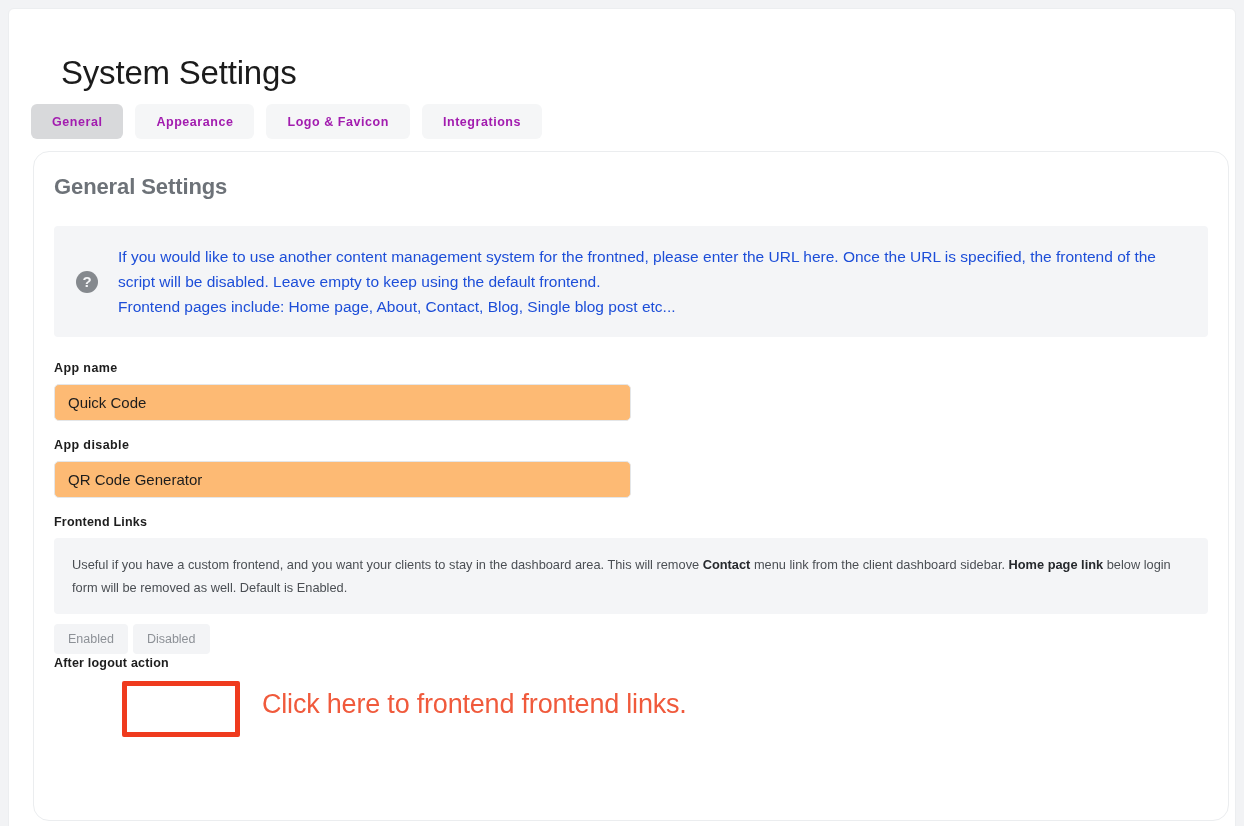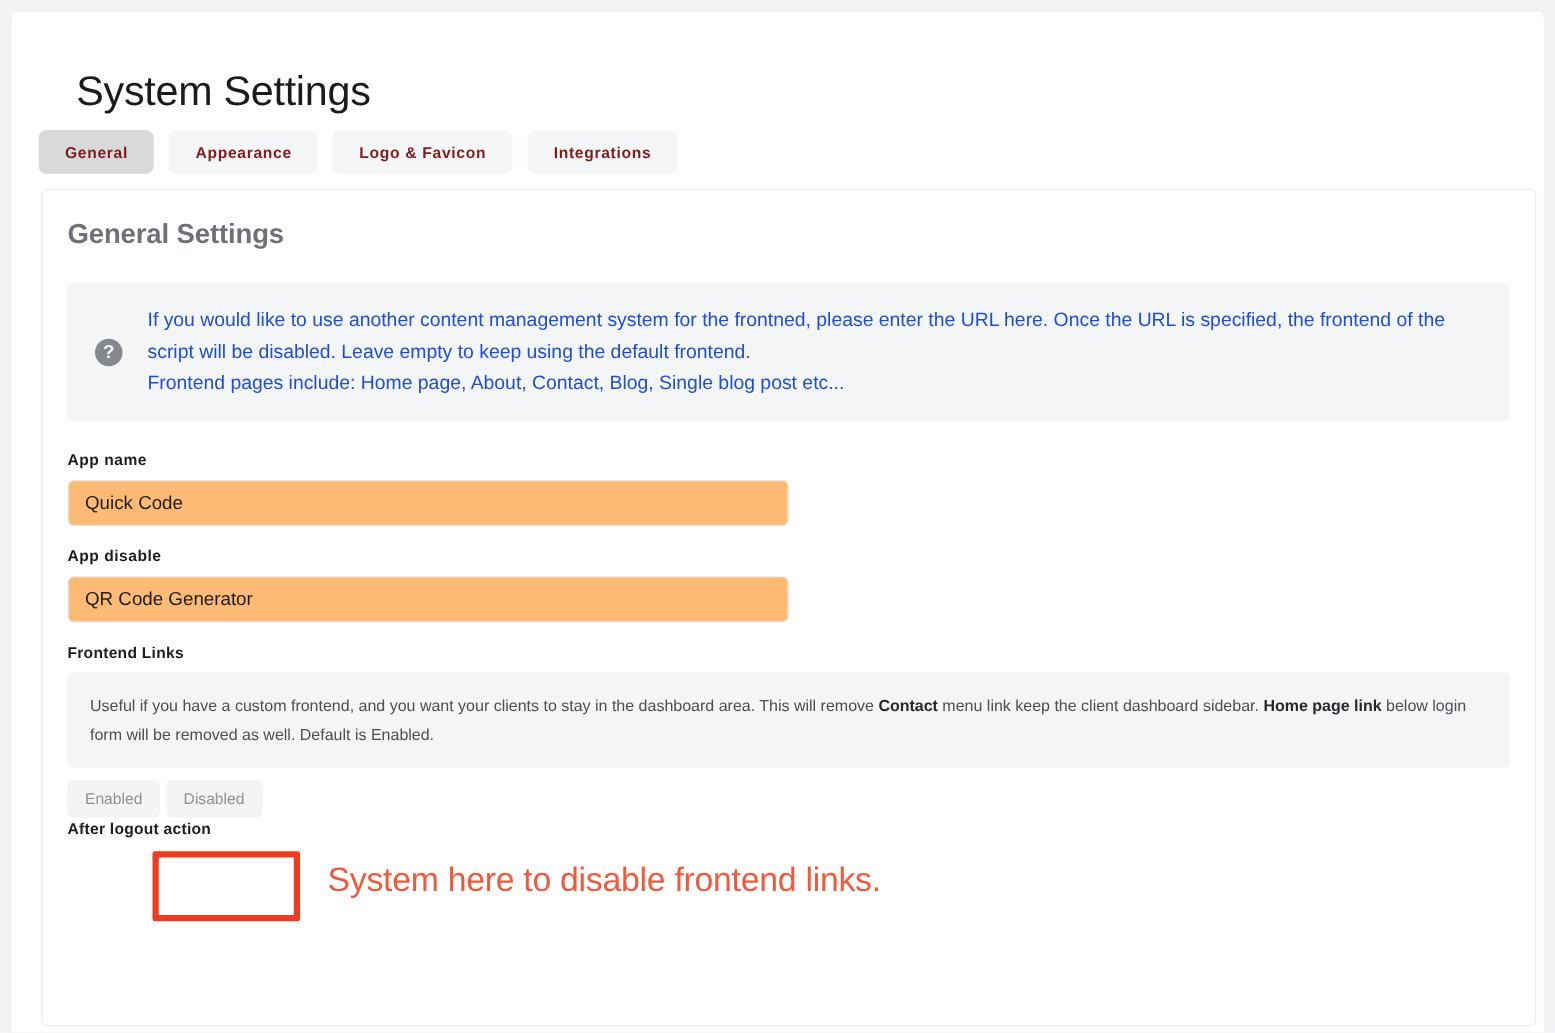--- a/index.html
+++ b/index.html
@@ -40,21 +40,21 @@
     position: absolute;
     left: 22px; top: 95px;
     display: flex;
     gap: 12px;
   }
   .tab {
     height: 35px;
     padding: 0 21px;
     border-radius: 6px;
     background: #f5f6f7;
-    color: #7f1d1d;
+    color: #a21caf;
     font-size: 12.5px;
     font-weight: 700;
     letter-spacing: 0.55px;
     display: flex;
     align-items: center;
     justify-content: center;
     border: none;
     cursor: pointer;
     font-family: "Liberation Sans", sans-serif;
     white-space: nowrap;
@@ -62,21 +62,21 @@
   .tab.active {
     background: #d8d9db;
   }
   
   .card {
     position: absolute;
     left: 24px; top: 142px;
     width: 1196px; height: 670px;
     background: #ffffff;
     border: 1px solid #ebedef;
-    border-radius: 5px;
+    border-radius: 16px;
     overflow: hidden;
   }
   .card-inner {
     position: absolute;
     left: 20px; top: 22px;
     width: 1154px;
   }
   .card-title {
     font-size: 22px;
     font-weight: bold;
@@ -238,32 +238,32 @@
           <label class="field-label">App disable</label>
           <input class="input" type="text" value="QR Code Generator" style="">
         </div>
 
         <div class="field">
         </div>
 
         <div>
           <span class="sub-label">Frontend Links</span>
           <div class="note">
-            <span>Useful if you have a custom frontend, and you want your clients to stay in the dashboard area. This will remove </span><b>Contact</b><span> menu link keep the client dashboard sidebar. </span><b>Home page link</b><span> below login form will be removed as well. Default is Enabled.</span>
+            <span>Useful if you have a custom frontend, and you want your clients to stay in the dashboard area. This will remove </span><b>Contact</b><span> menu link from the client dashboard sidebar. </span><b>Home page link</b><span> below login form will be removed as well. Default is Enabled.</span>
           </div>
           <div class="btn-group">
             <button class="pill">Enabled</button>
             <button class="pill">Disabled</button>
           </div>
         </div>
 
         <div>
           <span class="sub-label">After logout action</span>
         </div>
 
       </div>
     </div>
   </div>
 
   <div class="annot-box"></div>
-  <div class="annot-text">System here to disable frontend links.</div>
+  <div class="annot-text">Click here to frontend frontend links.</div>
 
 </div>
 
 </body></html>

